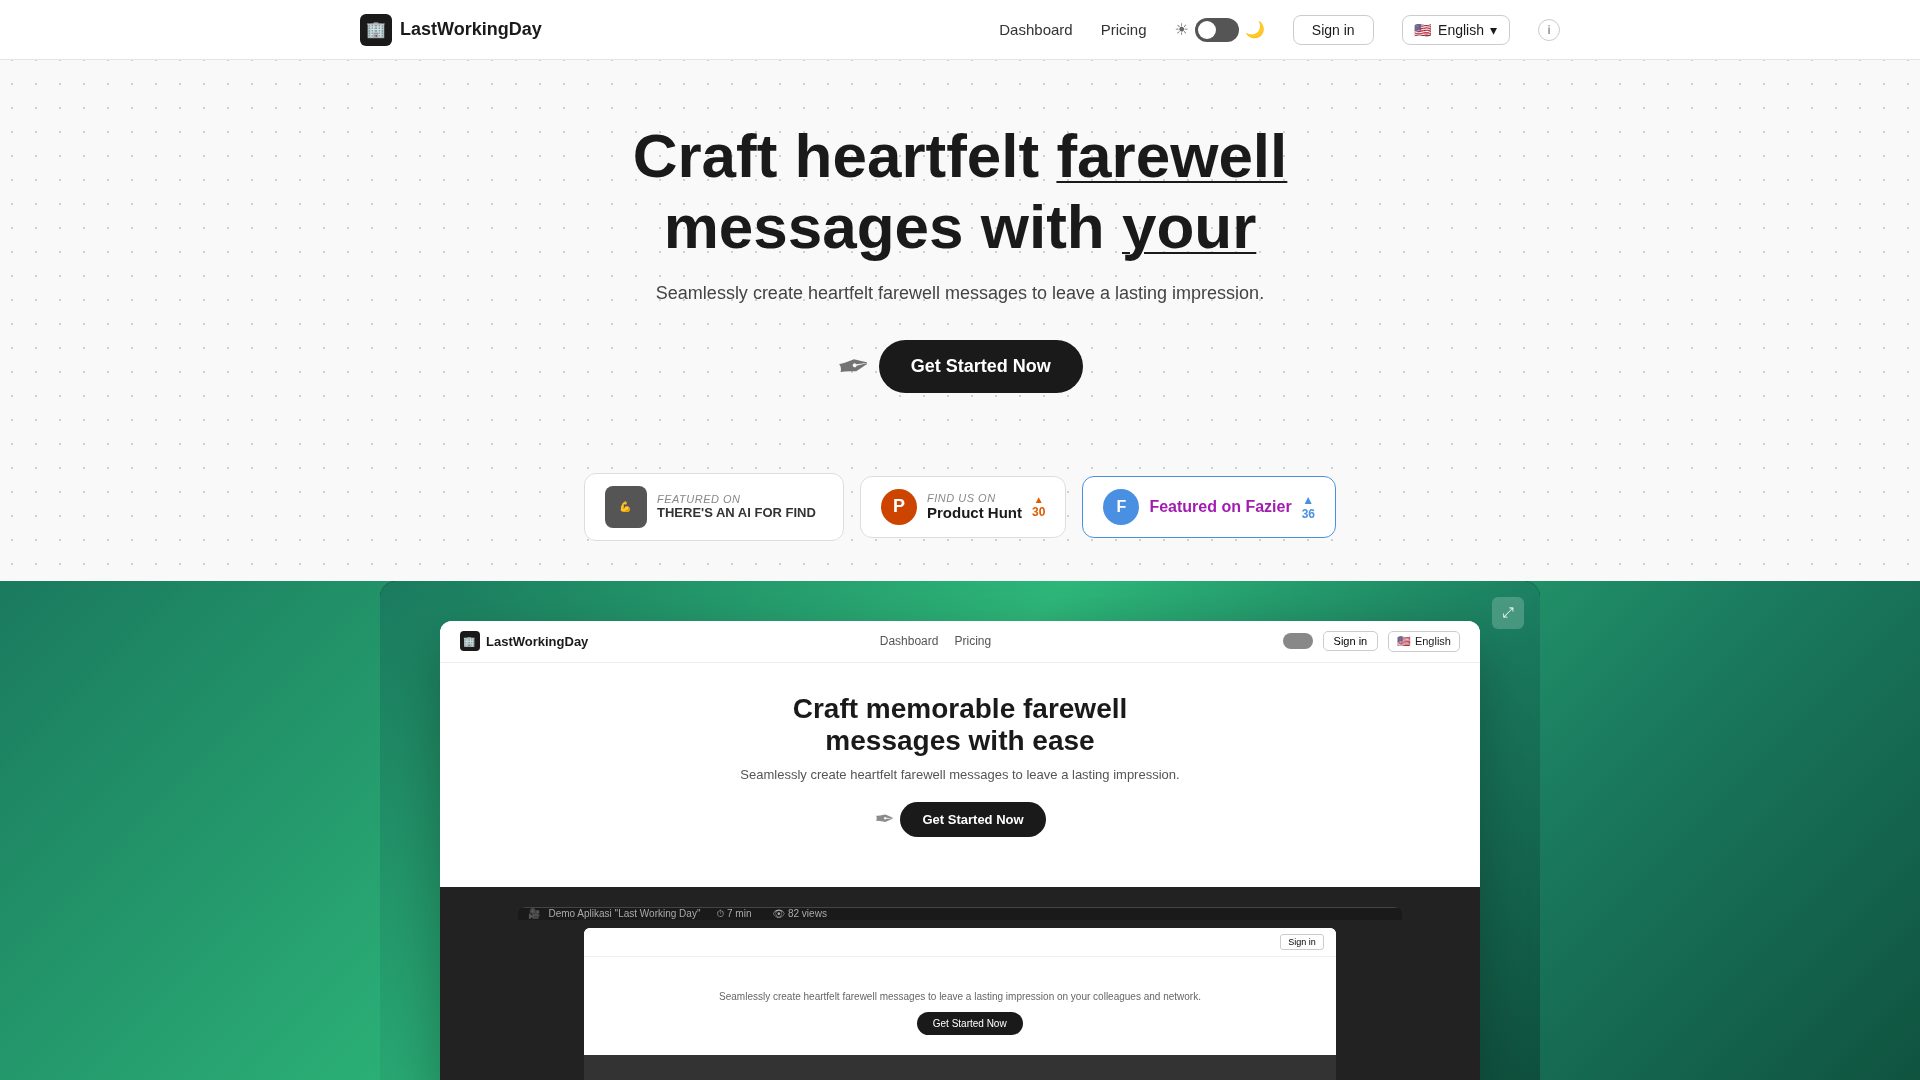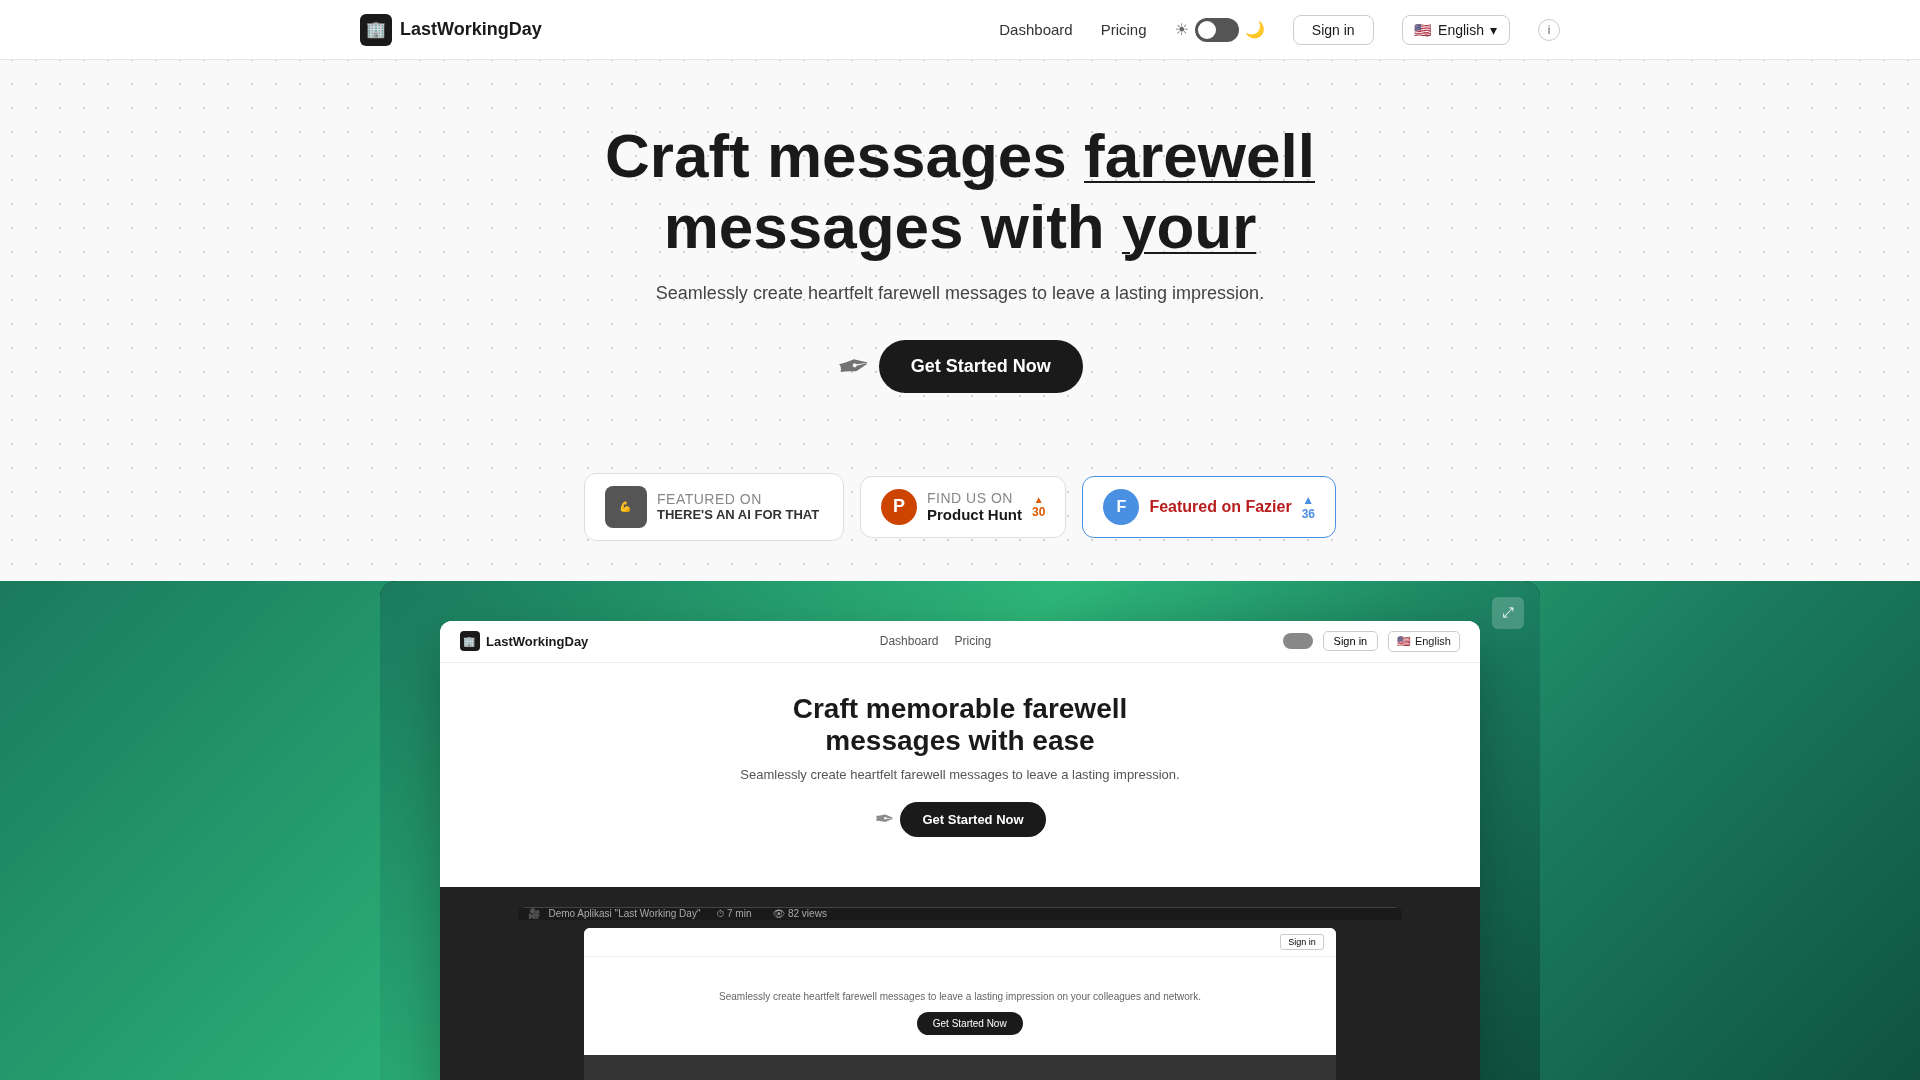--- a/index.html
+++ b/index.html
@@ -206,38 +206,39 @@
     .badge-fazier-icon {
       width: 36px; height: 36px;
       background: #4a90e2;
       border-radius: 50%;
       display: flex; align-items: center; justify-content: center;
       color: #fff;
       font-weight: 700;
       font-size: 16px;
     }
     .badge-fazier-name {
-      color: #b91c1c;
+      color: #a21caf;
       font-weight: 700;
       font-size: 16px;
     }
     .badge-fazier-count {
       display: flex;
       flex-direction: column;
       align-items: center;
       font-size: 12px;
       color: #4a90e2;
       font-weight: 700;
       margin-left: auto;
     }
     .featured-text {
-      font-size: 14px;
+      font-size: 11px;
       color: #888;
       text-transform: uppercase;
       letter-spacing: 0.5px;
+      font-style: italic;
     }
     .aifor-logo {
       width: 42px; height: 42px;
       background: #555;
       border-radius: 8px;
       display: flex; align-items: center; justify-content: center;
       color: #fff;
       font-size: 10px;
       font-weight: 700;
     }
@@ -503,37 +504,37 @@
       <span>🇺🇸</span>
       <span>English</span>
       <span>▾</span>
     </div>
     <div class="info-icon">ℹ</div>
   </div>
 </nav>
 
 <section class="hero">
   <h1>
-    <span>Craft messages </span><span class="underline-word">farewell</span><br>
+    <span>Craft heartfelt </span><span class="underline-word">farewell</span><br>
     <span>messages with </span><span class="underline-word">your</span>
   </h1>
   <p class="hero-subtitle">Seamlessly create heartfelt farewell messages to leave a lasting impression.</p>
   <div class="hero-cta-wrapper">
     <span class="squiggle-icon">✒</span>
     <button class="cta-btn">Get Started Now</button>
   </div>
 </section>
 
 <div class="badges">
 
   <div class="badge badge-aifor">
     <div class="aifor-logo">💪</div>
     <div>
       <div class="featured-text">FEATURED ON</div>
-      <div class="aifor-text">THERE'S AN AI FOR THAT</div>
+      <div class="aifor-text">THERE'S AN AI FOR FIND</div>
     </div>
   </div>
 
   <div class="badge">
     <div class="badge-ph-icon">P</div>
     <div>
       <div class="featured-text">FIND US ON</div>
       <div class="badge-ph">Product Hunt</div>
     </div>
     <div class="badge-ph-count">

